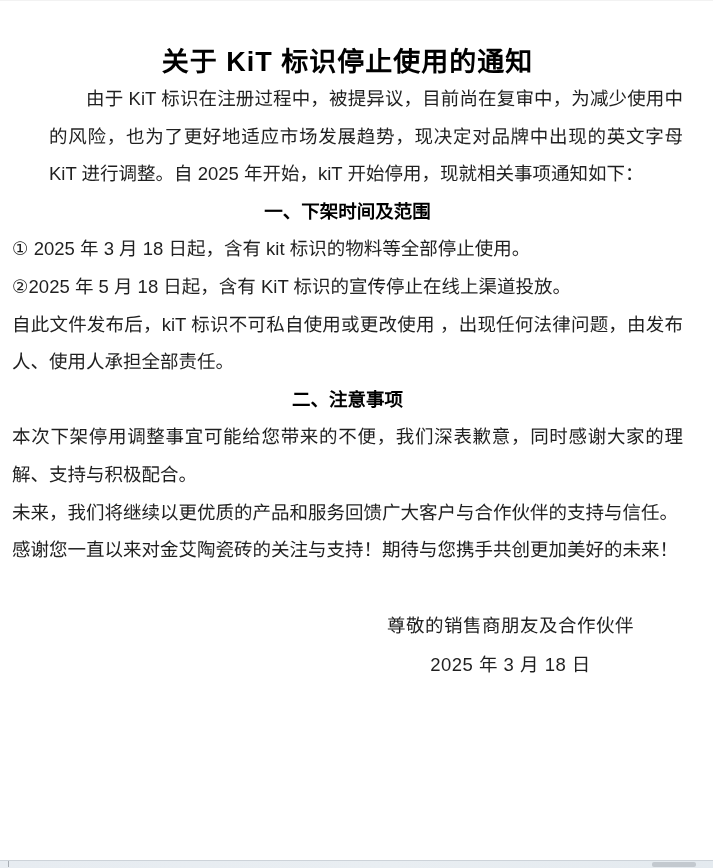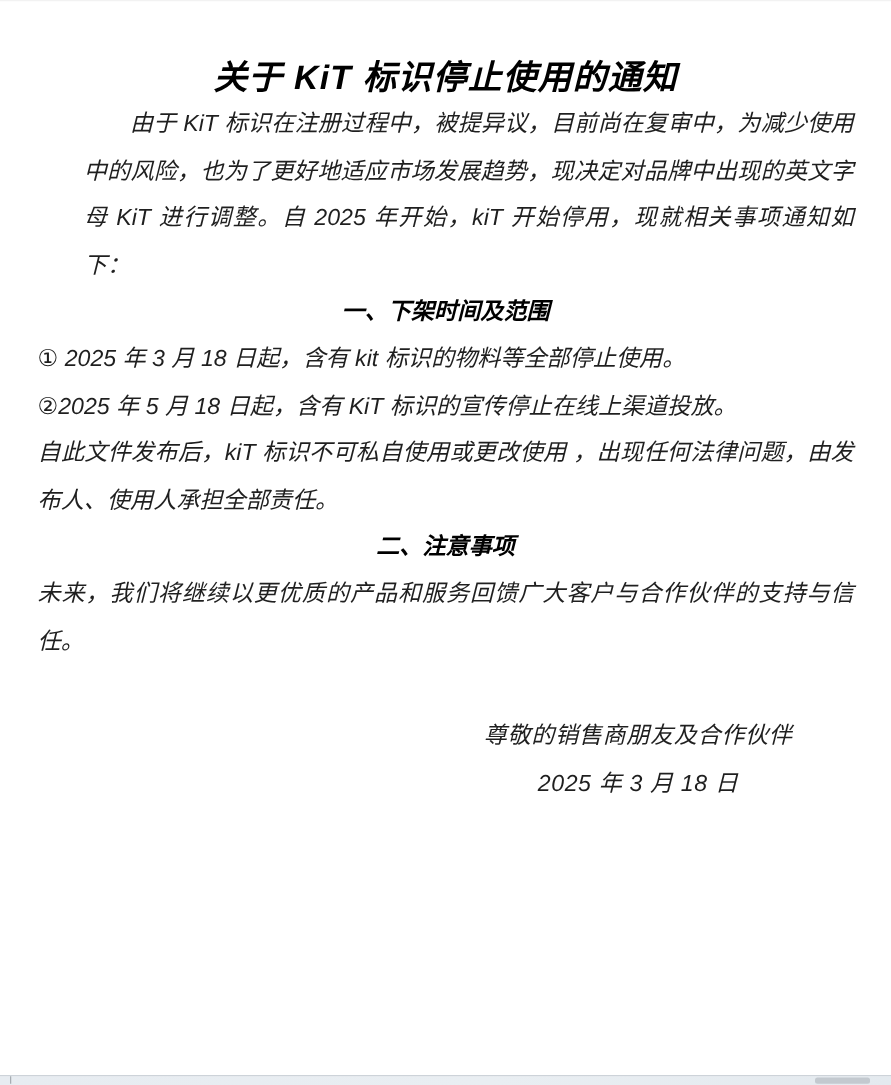--- a/index.html
+++ b/index.html
@@ -8,22 +8,21 @@
     width: 713px;
     height: 868px;
     background: #ffffff;
     overflow: hidden;
     border-top: 1px solid #f2f2f2;
     font-family: "Liberation Sans", "DejaVu Sans", sans-serif;
     color: #212121;
     box-sizing: border-box;
   }
   .content {
-    padding: 30px 30px 0 30px;
-    font-style: italic;
+    padding: 30px 30px 0 12px;
   }
   .doc-title {
     margin: 13px 0 0 0;
     text-align: center;
     font-size: 27px;
     line-height: 36px;
     font-weight: 700;
     color: #000000;
     letter-spacing: 1px;
   }
@@ -93,23 +92,25 @@
     <p class="bodytext sec-heading">一、下架时间及范围</p>
 
     <p class="bodytext">① 2025 年 3 月 18 日起，含有 kit 标识的物料等全部停止使用。</p>
 
     <p class="bodytext">②2025 年 5 月 18 日起，含有 KiT 标识的宣传停止在线上渠道投放。</p>
 
     <p class="bodytext">自此文件发布后，kiT 标识不可私自使用或更改使用 ，出现任何法律问题，由发布人、使用人承担全部责任。</p>
 
     <p class="bodytext sec-heading">二、注意事项</p>
 
+    <p class="bodytext">本次下架停用调整事宜可能给您带来的不便，我们深表歉意，同时感谢大家的理解、支持与积极配合。</p>
 
     <p class="bodytext">未来，我们将继续以更优质的产品和服务回馈广大客户与合作伙伴的支持与信任。</p>
 
+    <p class="bodytext">感谢您一直以来对金艾陶瓷砖的关注与支持！期待与您携手共创更加美好的未来！</p>
 
     <div class="signature">
       <div>尊敬的销售商朋友及合作伙伴</div>
       <div>2025 年 3 月 18 日</div>
     </div>
 
   </div>
 
   <div class="hscrollbar">
     <div class="left-tick"></div>

